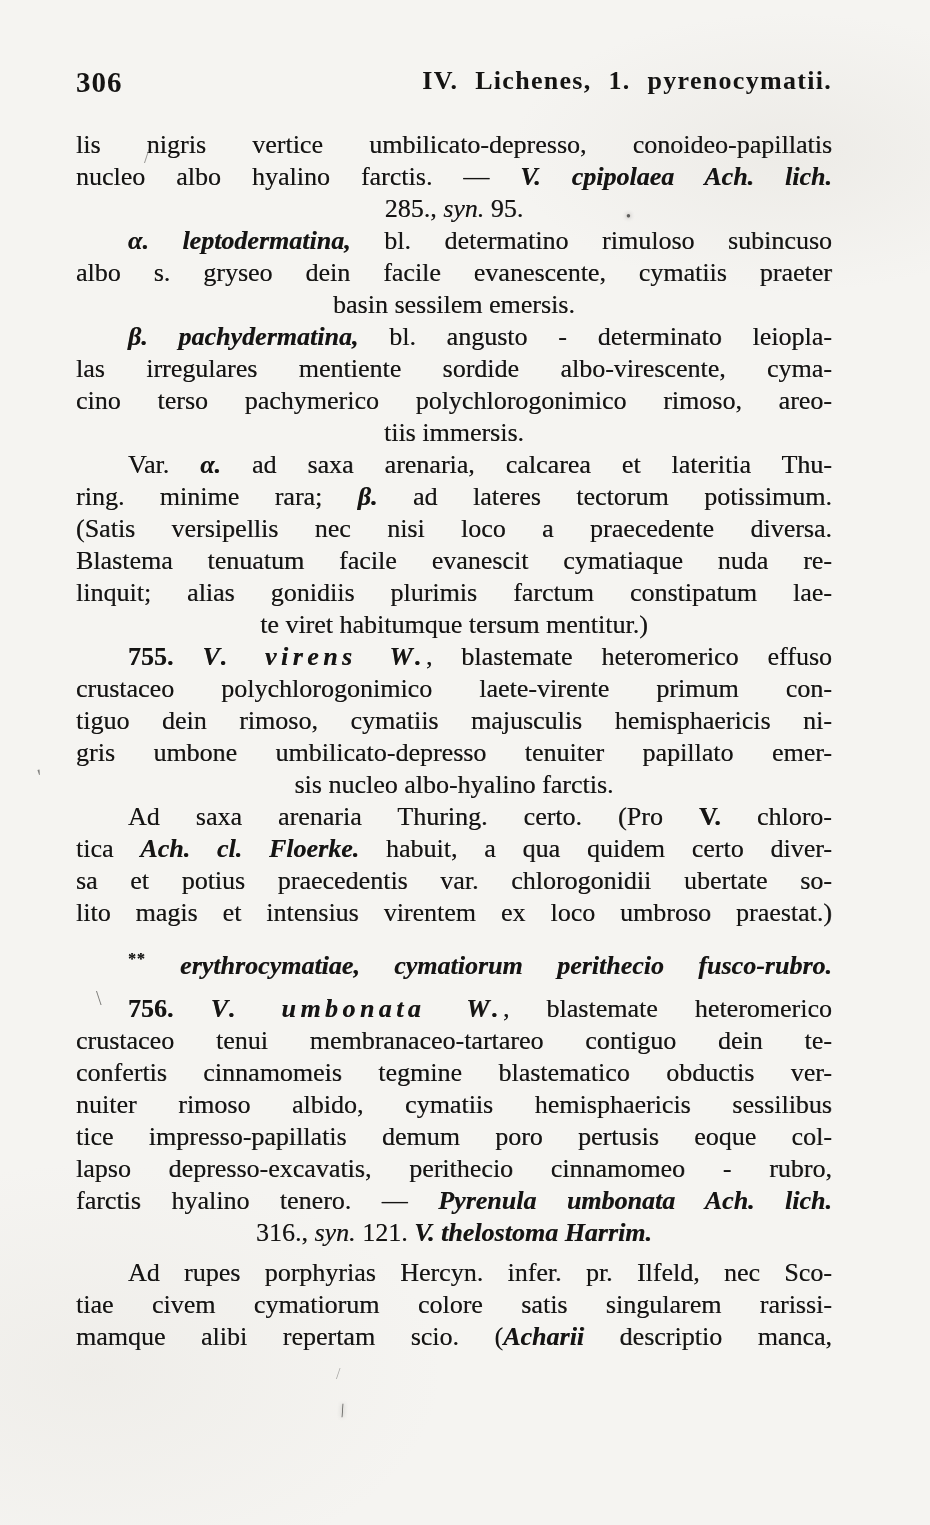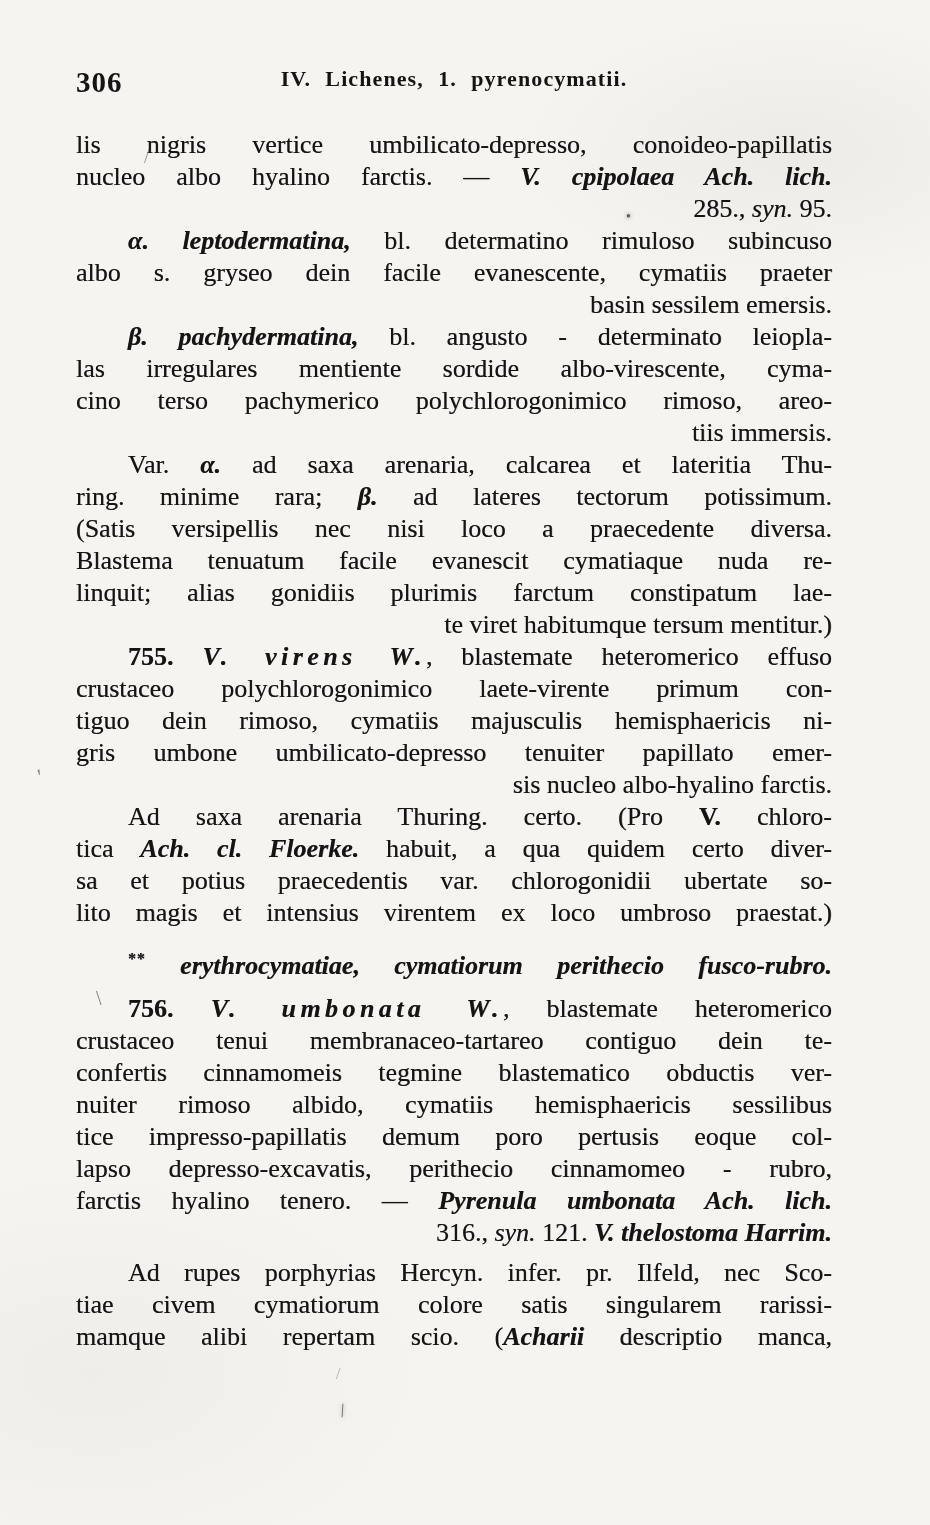--- a/index.html
+++ b/index.html
@@ -22,36 +22,36 @@
     position:relative;
     height:36px;
   }
   .page-number{
     position:absolute;left:0;top:0;
     font-size:29px;font-weight:bold;
     letter-spacing:1px;
   }
   .running-header{
     position:absolute;left:0;right:0;top:0;
-    text-align:center;
-    font-size:22px;font-weight:bold;
+    text-align:right;
+    font-size:26px;font-weight:bold;
     letter-spacing:0.05em;
     word-spacing:0.35em;
   }
   .text-block{
     margin-top:27px;
     font-size:26px;
     font-weight:500;
     text-shadow:0.3px 0.3px 0.3px rgba(15,15,15,0.55);
   }
   .line{
     line-height:32px;
     height:32px;
     white-space:nowrap;
-    text-align:right;
+    text-align:center;
   }
   .line.j{
     white-space:normal;
     text-align:justify;
     text-align-last:justify;
   }
   .line.ind{ padding-left:52px; }
   .it{ font-style:italic; }
   .bd{ font-weight:bold; }
   .bi{ font-weight:bold; font-style:italic; }

